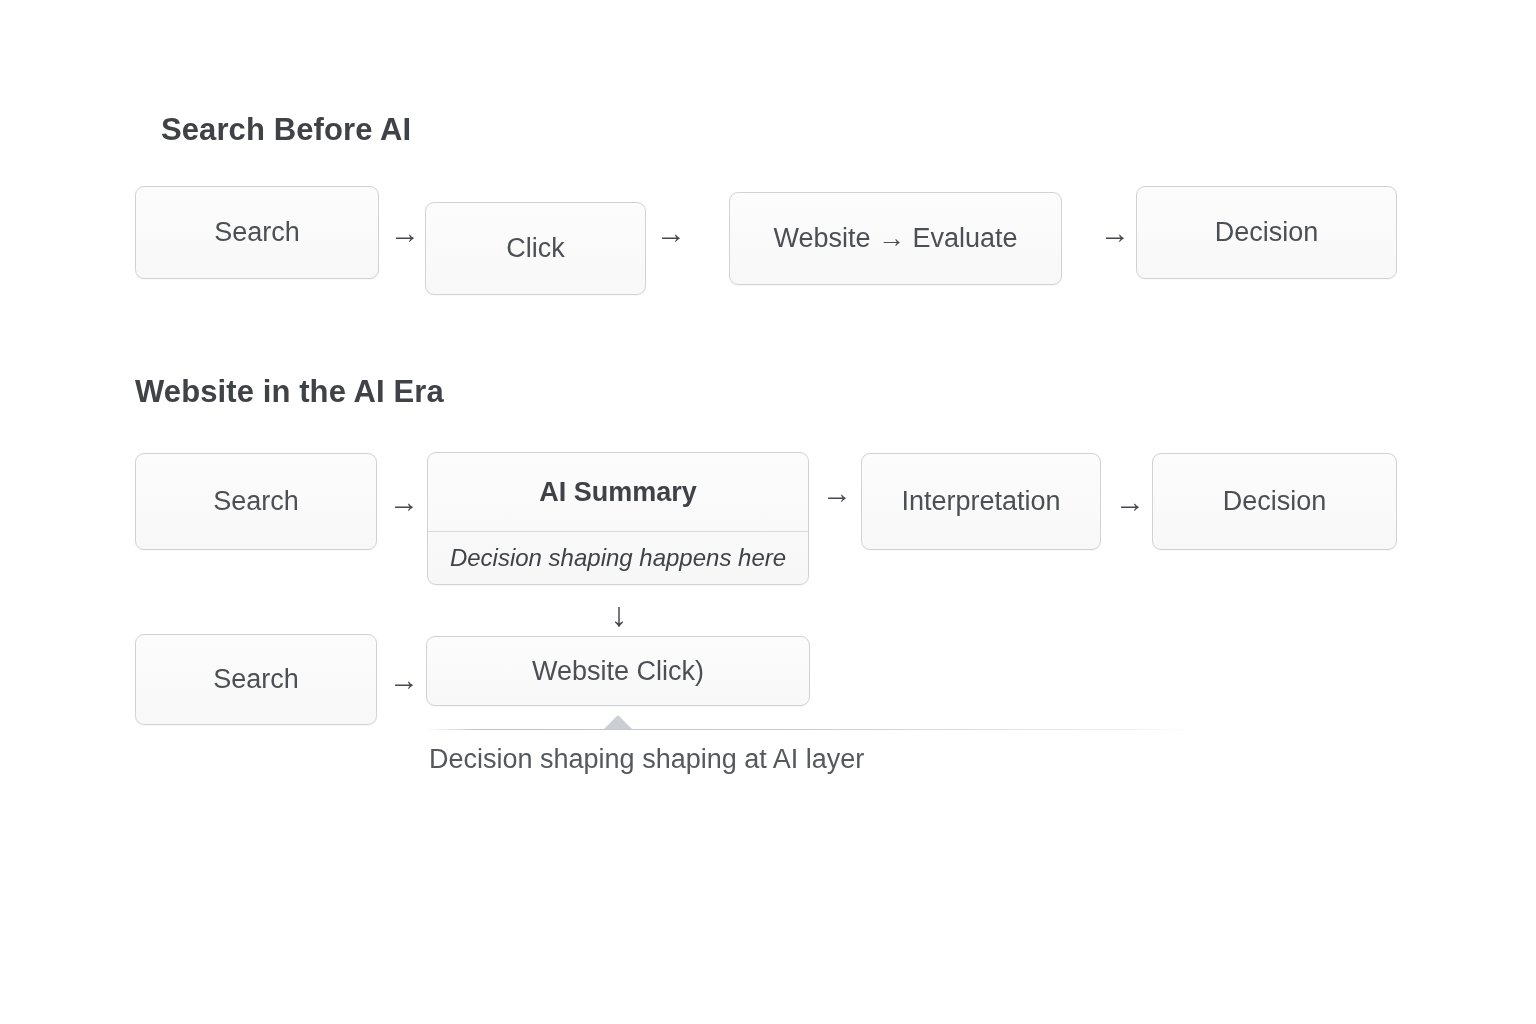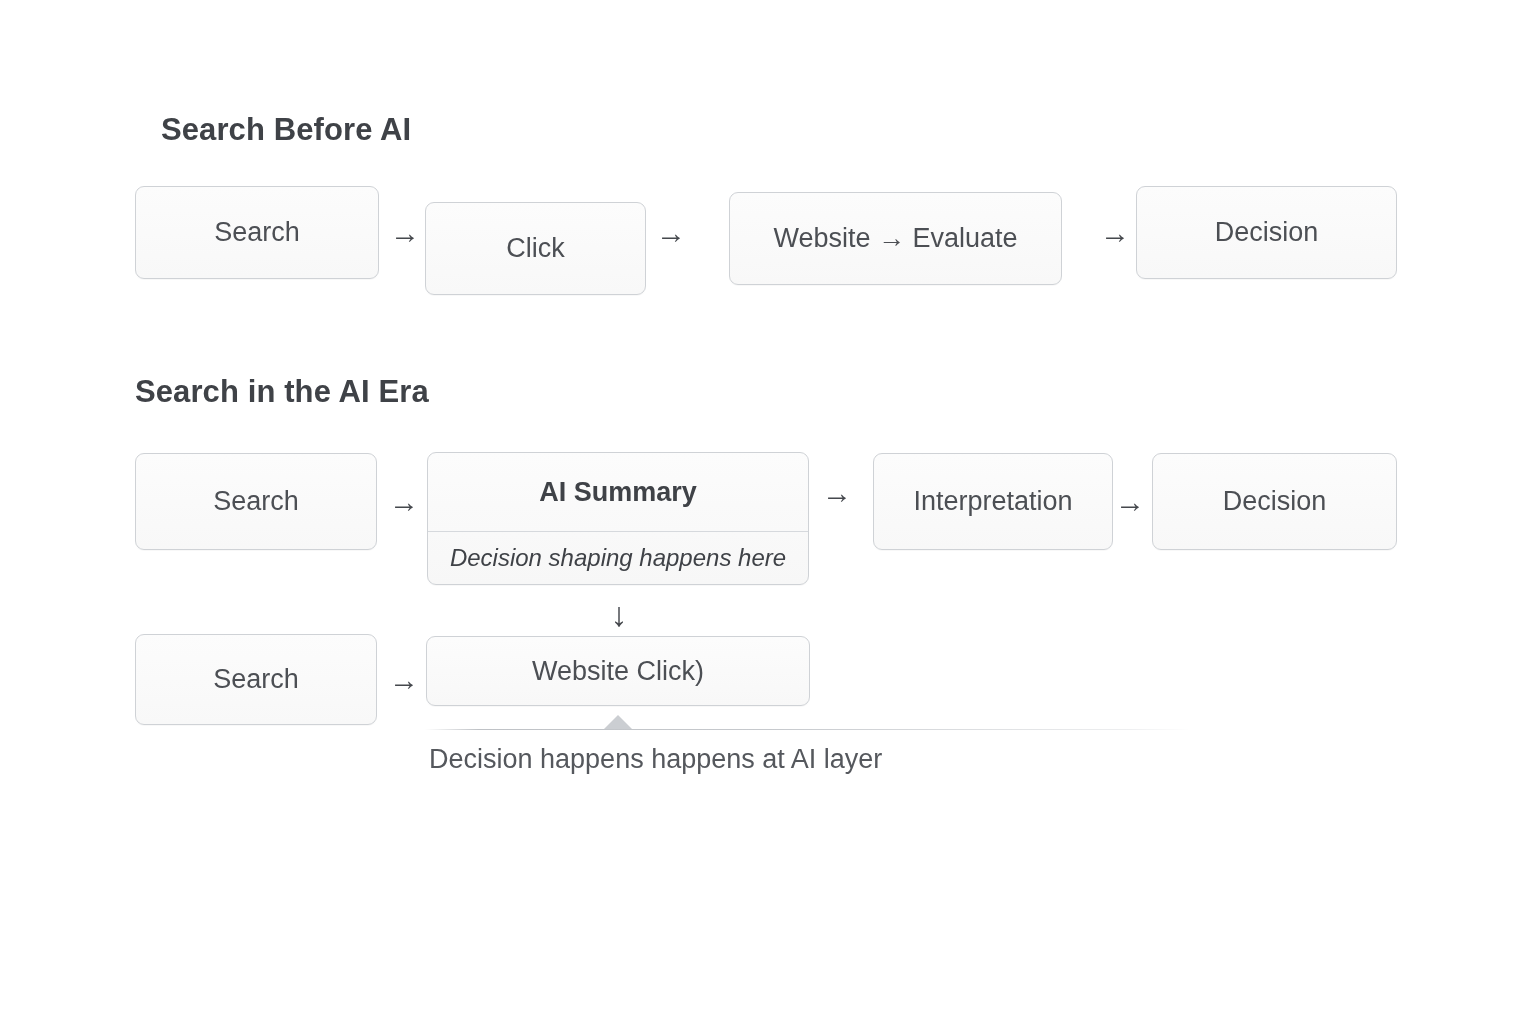--- a/index.html
+++ b/index.html
@@ -150,44 +150,44 @@
   <div class="node" style="left:425px; top:186px; width:221px; height:93px;margin-top:16px;">Click</div>
 
   <div class="arrow" style="left:652px; top:214px; width:38px; height:38px;">→</div>
 
   <div class="node" style="left:693px; top:192px; width:333px; height:93px;margin-left:36px;">Website → Evaluate</div>
 
   <div class="arrow" style="left:1096px; top:214px; width:38px; height:38px;">→</div>
 
   <div class="node" style="left:1136px; top:186px; width:261px; height:93px;">Decision</div>
 
-  <div class="section-title" id="title-ai-era">Search in the AI Era</div>
+  <div class="section-title" id="title-ai-era">Website in the AI Era</div>
 
   <div class="node" style="left:135px; top:453px; width:242px; height:97px;">Search</div>
 
   <div class="arrow" style="left:385px; top:483px; width:38px; height:38px;">→</div>
 
   <div id="ai-summary-box">
     <div id="ai-summary-head">AI Summary</div>
     <div id="ai-summary-sub">Decision shaping happens here</div>
   </div>
 
   <div class="arrow" style="left:818px; top:474px; width:38px; height:38px;">→</div>
 
-  <div class="node" style="left:861px; top:453px; width:240px; height:97px;margin-left:12px;">Interpretation</div>
+  <div class="node" style="left:861px; top:453px; width:240px; height:97px;">Interpretation</div>
 
   <div class="arrow" style="left:1111px; top:483px; width:38px; height:38px;">→</div>
 
   <div class="node" style="left:1152px; top:453px; width:245px; height:97px;">Decision</div>
 
   <div class="arrow-down" style="left:600px; top:592px; width:38px; height:44px;">↓</div>
 
   <div class="node" style="left:135px; top:634px; width:242px; height:91px;">Search</div>
 
   <div class="arrow" style="left:385px; top:661px; width:38px; height:38px;">→</div>
 
   <div class="node" style="left:426px; top:636px; width:384px; height:70px;">Website Click)</div>
 
   <div id="bottom-rule"></div>
   <div id="bottom-caret"></div>
-  <div id="bottom-caption">Decision happens happens at AI layer</div>
+  <div id="bottom-caption">Decision shaping shaping at AI layer</div>
 
 </div>
 
 </body></html>

